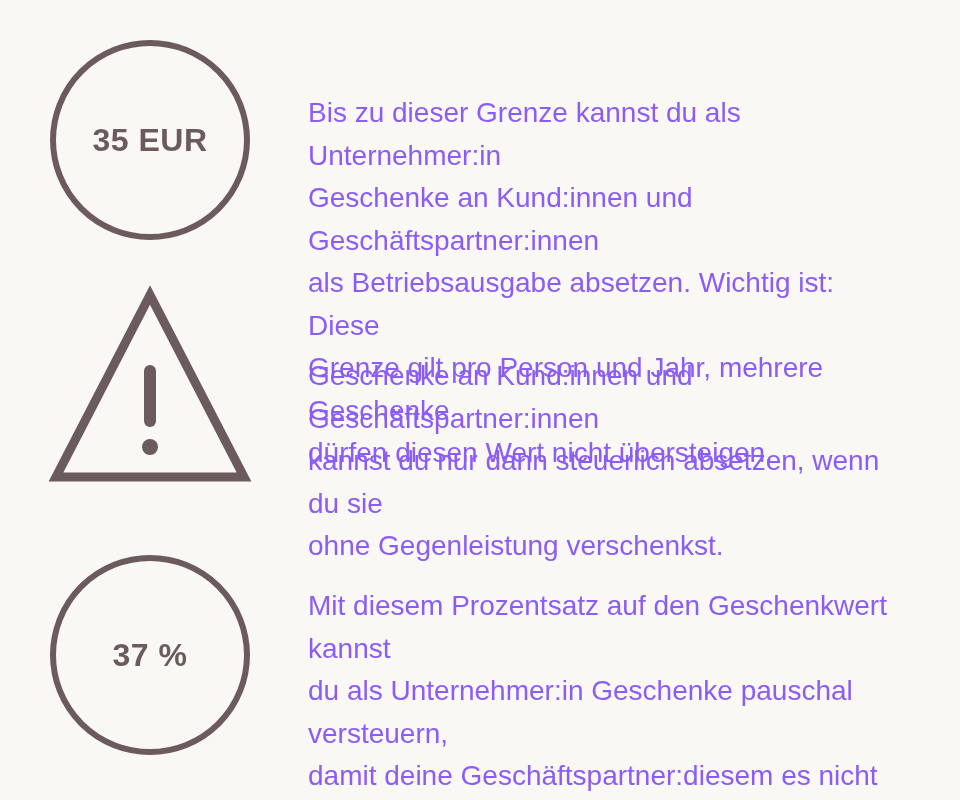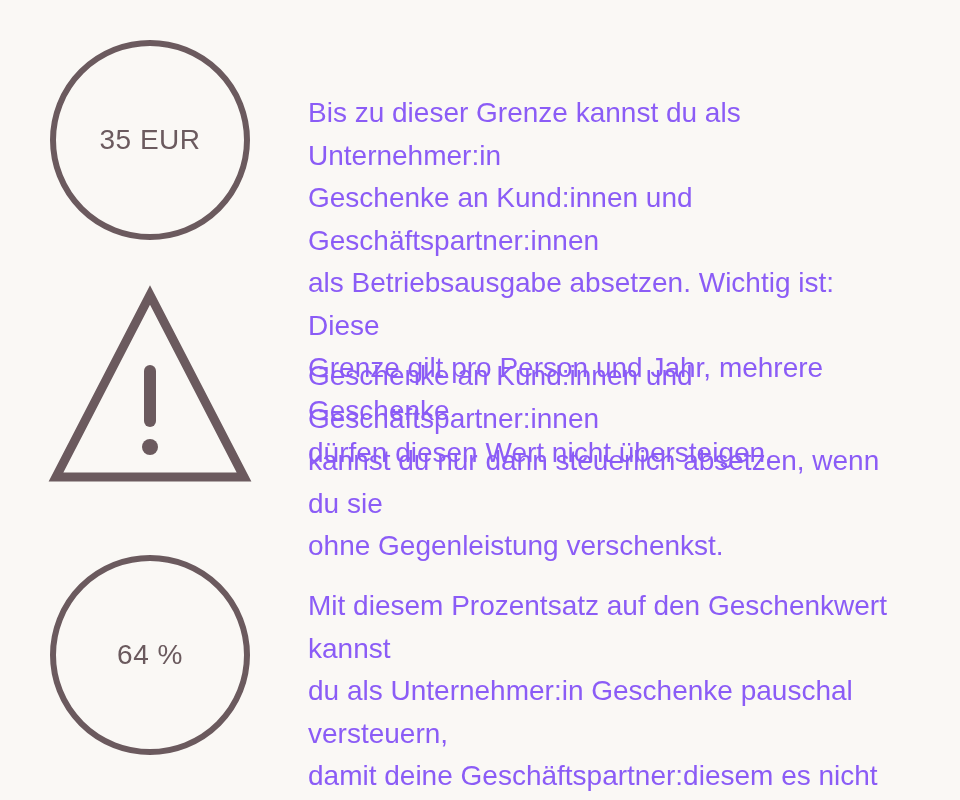--- a/index.html
+++ b/index.html
@@ -49,22 +49,22 @@
     height: 200px;
     border: 6px solid #6b5a5e;
     border-radius: 50%;
     box-sizing: border-box;
     display: flex;
     align-items: center;
     justify-content: center;
     background: transparent;
   }
   .circle-label {
-    font-size: 28px;
-    font-weight: normal;
+    font-size: 32px;
+    font-weight: bold;
     color: #6b5a5e;
     letter-spacing: 0.5px;
     white-space: nowrap;
   }
 
   
   .warning-icon {
     position: relative;
     width: 204px;
     height: 200px;
@@ -118,21 +118,21 @@
     <div class="text-col">
       <p class="body-text text-2">Geschenke an Kund:innen und Geschäftspartner:innen
 kannst du nur dann steuerlich absetzen, wenn du sie
 ohne Gegenleistung verschenkst.</p>
     </div>
   </div>
 
   <div class="row row-3">
     <div class="icon-col">
       <div class="circle-badge">
-        <span class="circle-label">64 %</span>
+        <span class="circle-label">37 %</span>
       </div>
     </div>
     <div class="text-col">
       <p class="body-text text-3">Mit diesem Prozentsatz auf den Geschenkwert kannst
 du als Unternehmer:in Geschenke pauschal versteuern,
 damit deine Geschäftspartner:diesem es nicht müssen.
 Gegebenenfalls kommen Solidaritätszuschlag und Kir-
 chensteuer hinzu.</p>
     </div>
   </div>

